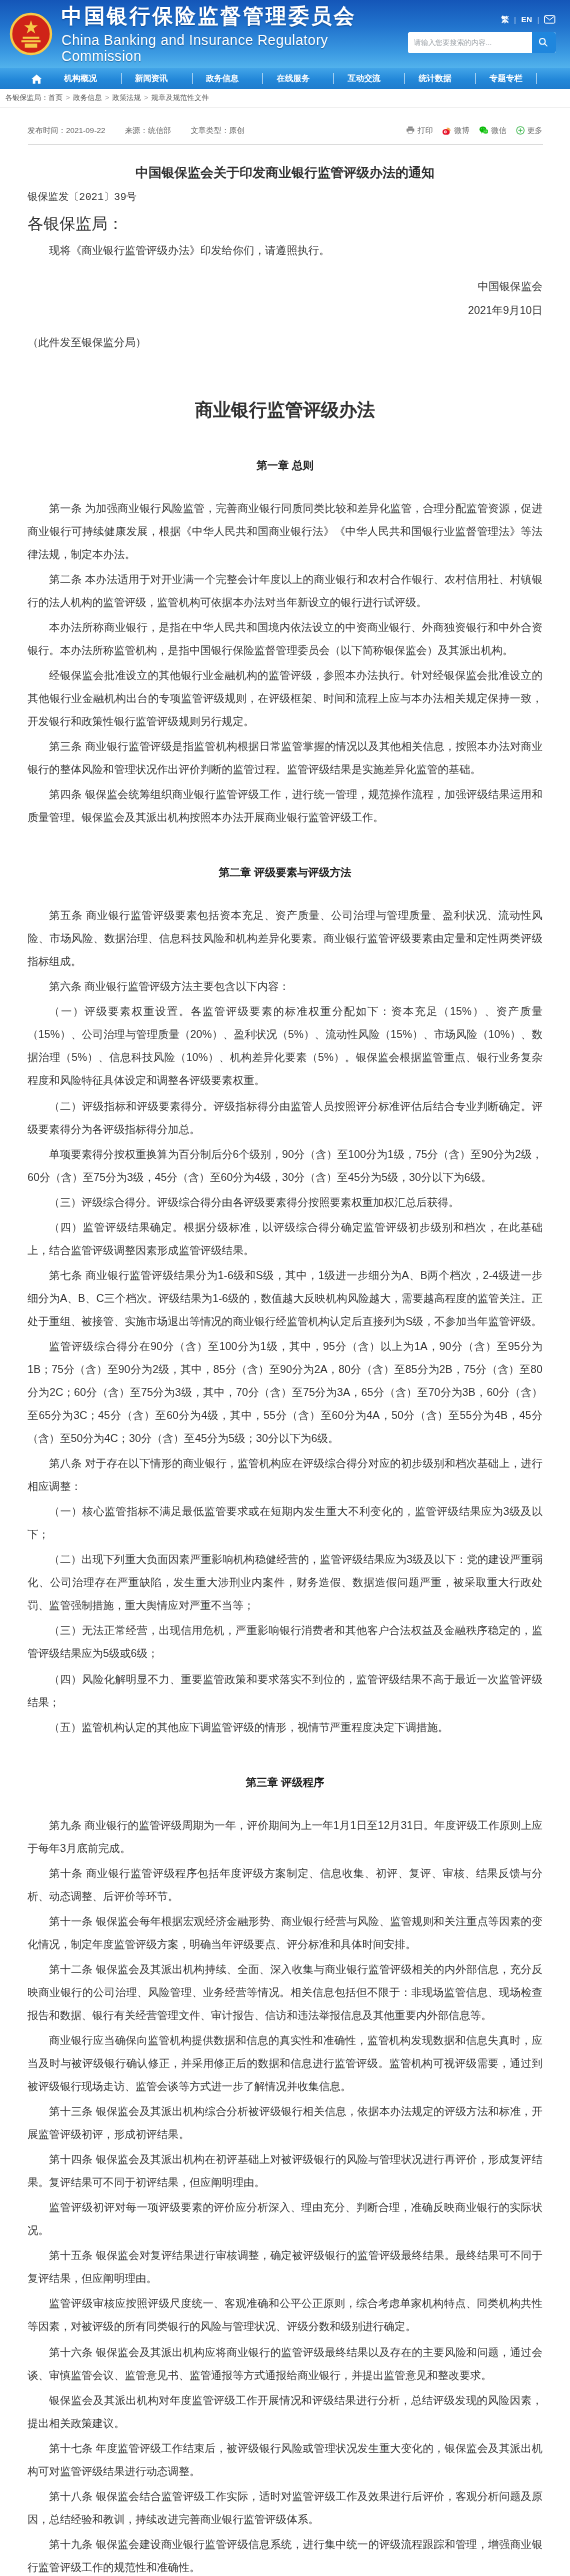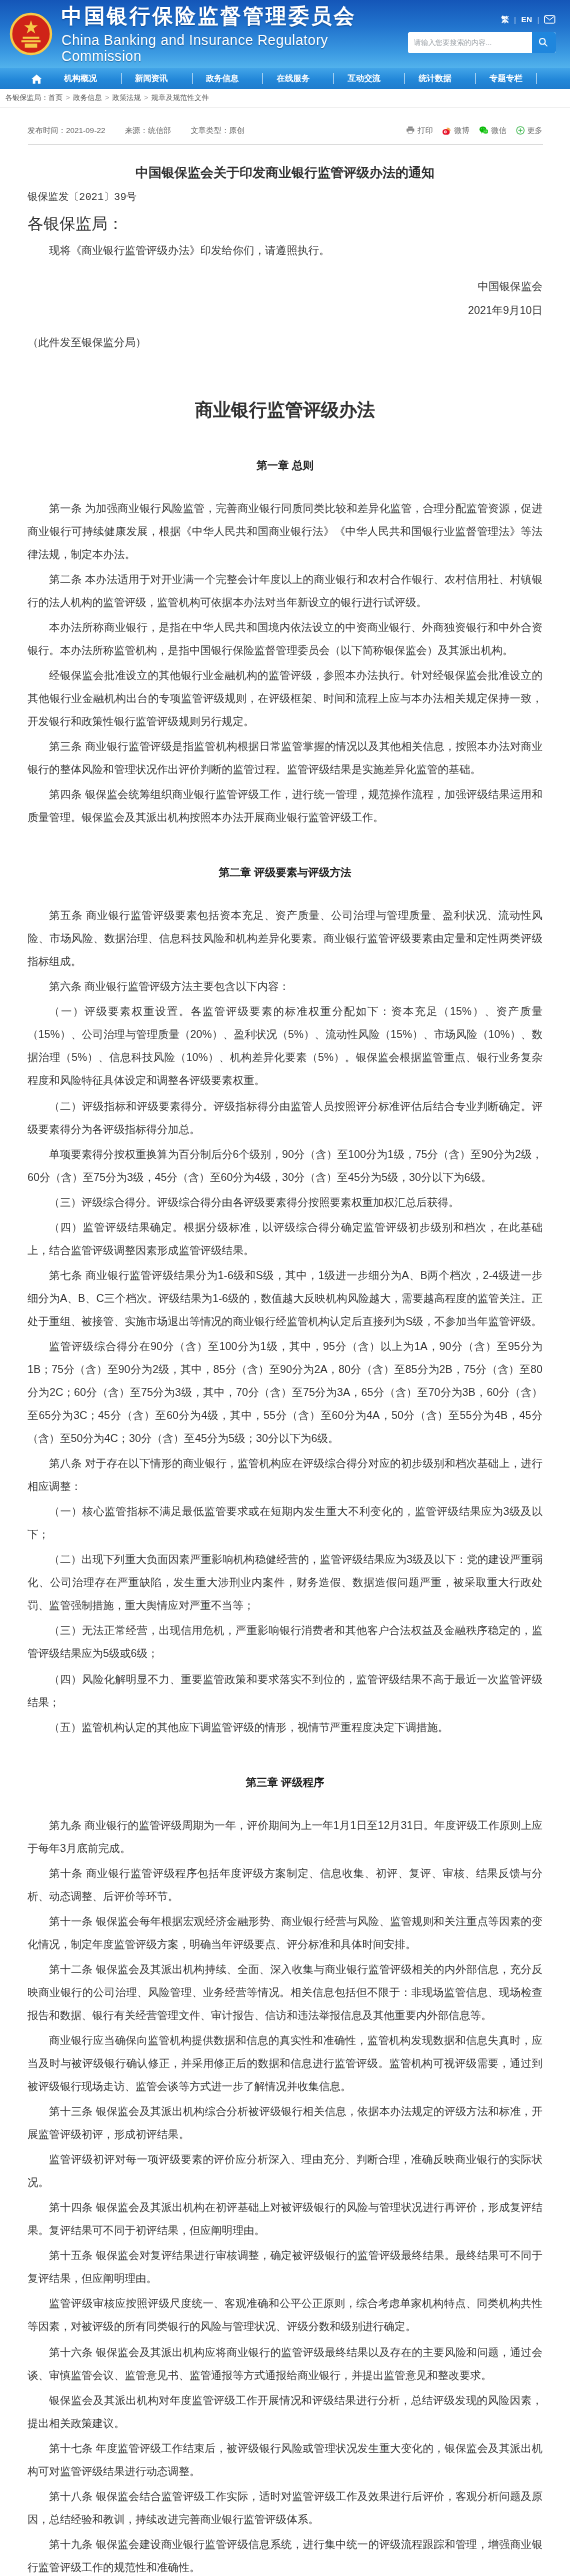--- a/index.html
+++ b/index.html
@@ -282,22 +282,22 @@
         <p class="para">（三）无法正常经营，出现信用危机，严重影响银行消费者和其他客户合法权益及金融秩序稳定的，监管评级结果应为5级或6级；</p>
         <p class="para">（四）风险化解明显不力、重要监管政策和要求落实不到位的，监管评级结果不高于最近一次监管评级结果；</p>
         <p class="para">（五）监管机构认定的其他应下调监管评级的情形，视情节严重程度决定下调措施。</p>
         <h3 class="chapter">第三章 评级程序</h3>
         <p class="para">第九条 商业银行的监管评级周期为一年，评价期间为上一年1月1日至12月31日。年度评级工作原则上应于每年3月底前完成。</p>
         <p class="para">第十条 商业银行监管评级程序包括年度评级方案制定、信息收集、初评、复评、审核、结果反馈与分析、动态调整、后评价等环节。</p>
         <p class="para">第十一条 银保监会每年根据宏观经济金融形势、商业银行经营与风险、监管规则和关注重点等因素的变化情况，制定年度监管评级方案，明确当年评级要点、评分标准和具体时间安排。</p>
         <p class="para">第十二条 银保监会及其派出机构持续、全面、深入收集与商业银行监管评级相关的内外部信息，充分反映商业银行的公司治理、风险管理、业务经营等情况。相关信息包括但不限于：非现场监管信息、现场检查报告和数据、银行有关经营管理文件、审计报告、信访和违法举报信息及其他重要内外部信息等。</p>
         <p class="para">商业银行应当确保向监管机构提供数据和信息的真实性和准确性，监管机构发现数据和信息失真时，应当及时与被评级银行确认修正，并采用修正后的数据和信息进行监管评级。监管机构可视评级需要，通过到被评级银行现场走访、监管会谈等方式进一步了解情况并收集信息。</p>
         <p class="para">第十三条 银保监会及其派出机构综合分析被评级银行相关信息，依据本办法规定的评级方法和标准，开展监管评级初评，形成初评结果。</p>
+        <p class="para">第十四条 银保监会及其派出机构在初评基础上对被评级银行的风险与管理状况进行再评价，形成复评结果。复评结果可不同于初评结果，但应阐明理由。</p>
         <p class="para">监管评级初评对每一项评级要素的评价应分析深入、理由充分、判断合理，准确反映商业银行的实际状况。</p>
-        <p class="para">第十四条 银保监会及其派出机构在初评基础上对被评级银行的风险与管理状况进行再评价，形成复评结果。复评结果可不同于初评结果，但应阐明理由。</p>
         <p class="para">第十五条 银保监会对复评结果进行审核调整，确定被评级银行的监管评级最终结果。最终结果可不同于复评结果，但应阐明理由。</p>
         <p class="para">监管评级审核应按照评级尺度统一、客观准确和公平公正原则，综合考虑单家机构特点、同类机构共性等因素，对被评级的所有同类银行的风险与管理状况、评级分数和级别进行确定。</p>
         <p class="para">第十六条 银保监会及其派出机构应将商业银行的监管评级最终结果以及存在的主要风险和问题，通过会谈、审慎监管会议、监管意见书、监管通报等方式通报给商业银行，并提出监管意见和整改要求。</p>
         <p class="para">银保监会及其派出机构对年度监管评级工作开展情况和评级结果进行分析，总结评级发现的风险因素，提出相关政策建议。</p>
         <p class="para">第十七条 年度监管评级工作结束后，被评级银行风险或管理状况发生重大变化的，银保监会及其派出机构可对监管评级结果进行动态调整。</p>
         <p class="para">第十八条 银保监会结合监管评级工作实际，适时对监管评级工作及效果进行后评价，客观分析问题及原因，总结经验和教训，持续改进完善商业银行监管评级体系。</p>
         <p class="para">第十九条 银保监会建设商业银行监管评级信息系统，进行集中统一的评级流程跟踪和管理，增强商业银行监管评级工作的规范性和准确性。</p>
       </div>
 
   </main>

